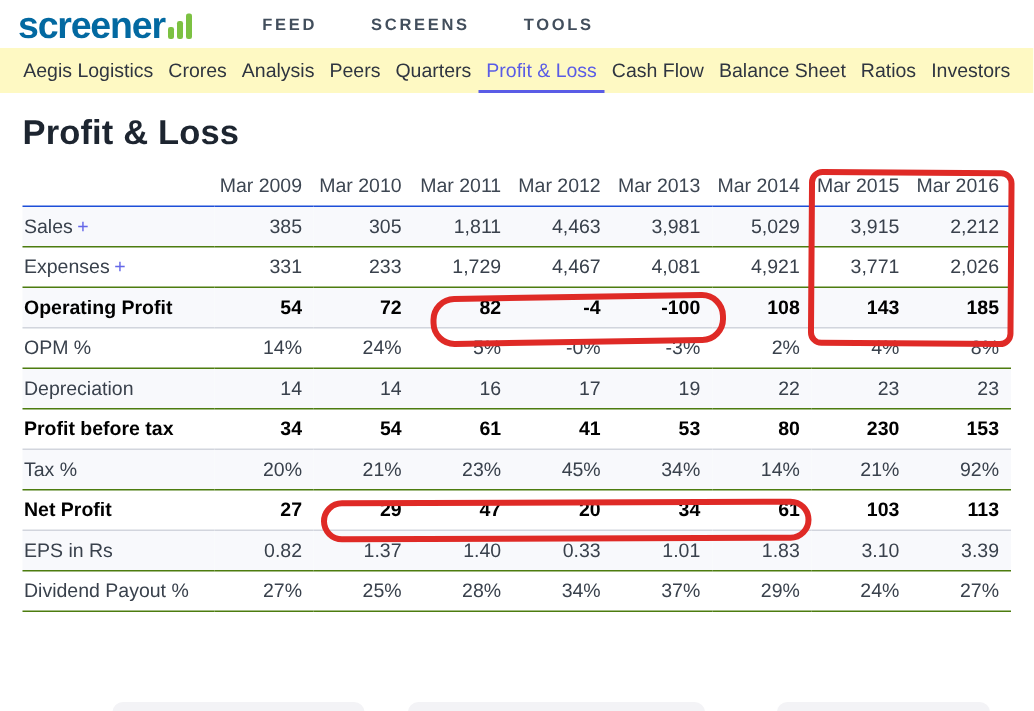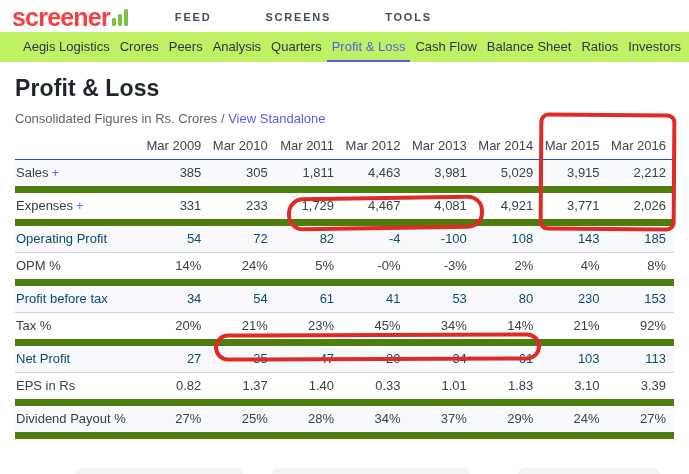--- a/index.html
+++ b/index.html
@@ -14,33 +14,33 @@
 
   
   .topnav {
     display: flex; align-items: center;
     height: 32px; padding: 2px 12px 0;
     background: #ffffff;
   }
   .logo {
     display: flex; align-items: flex-end;
     font-size: 25px; font-weight: 700; letter-spacing: -0.8px;
-    color: #ef4444; text-decoration: none; line-height: 24px;
+    color: #0369a1; text-decoration: none; line-height: 24px;
   }
   .logo svg { margin-left: 2px; margin-bottom: 3px; }
-  .topnav-links { display: flex; gap: 54px; margin-left: 46px; }
+  .topnav-links { display: flex; gap: 36px; margin-left: 46px; }
   .topnav-link {
     font-size: 11px; font-weight: 700; letter-spacing: 1.8px;
     color: #424e5c; text-decoration: none;
   }
 
   
   .subnav {
-    display: flex; align-items: stretch; justify-content: flex-end;
-    background: #bef264; height: 30px; padding: 0 3px;
+    display: flex; align-items: stretch; justify-content: center;
+    background: #fef9c3; height: 30px; padding: 0 3px;
   }
   .subnav-item {
     display: flex; align-items: center;
     font-size: 13px; color: #2f3540; text-decoration: none;
     padding: 0 5px; border-bottom: 2px solid transparent; margin-bottom: 0;
   }
   .subnav-item.active { color: #5a5ce6; border-bottom-color: #5a5ce6; }
 
   
   .content { padding: 9px 15px 0; }
@@ -52,24 +52,24 @@
   table { width: 100%; border-collapse: collapse; font-size: 13px; margin-top: 7px; }
   col.label-col { width: 128px; }
   col.data-col { width: 66.4px; }
   th, td {
     text-align: right; padding: 5px 8px 5px 0;
     line-height: 16px; white-space: nowrap; font-weight: 400;
   }
   th { color: #3d4652; }
   th:first-child, td:first-child { text-align: left; padding-left: 1px; }
   thead tr { border-bottom: 1px solid #1d4ed8; }
-  tbody tr { border-bottom: 7px solid #4d7c0f; }
+  tbody tr { border-bottom: 1px solid #4d7c0f; }
   tbody tr:nth-child(odd) { background: #f8f9fc; }
   tbody tr.strong { border-top: 1px solid #d2d5dd; border-bottom: 1px solid #d2d5dd; }
-  tbody tr.strong td { font-weight: 400; color: #0c4a6e; }
+  tbody tr.strong td { font-weight: 700; color: #000000; }
   td { color: #39414c; }
   td .plus { color: #6467e8; margin-left: 3px; }
 
   
   .marker {
     position: absolute; pointer-events: none; z-index: 6;
     border: 4px solid #df2a26;
   }
   #ann-columns {
     left: 539px; top: 113px; width: 137px; height: 118px;
@@ -108,36 +108,32 @@
   <div class="topnav-links" id="topnav-links">
       <a class="topnav-link" href="#">FEED</a>
       <a class="topnav-link" href="#">SCREENS</a>
       <a class="topnav-link" href="#">TOOLS</a>
     </div>
 </nav>
 
 <nav class="subnav" id="subnav">
     <a class="subnav-item" href="#">Aegis Logistics</a>
     <a class="subnav-item" href="#">Crores</a>
+    <a class="subnav-item" href="#">Analysis</a>
     <a class="subnav-item" href="#">Peers</a>
-    <a class="subnav-item" href="#">Analysis</a>
     <a class="subnav-item" href="#">Quarters</a>
     <a class="subnav-item active" href="#">Profit &amp; Loss</a>
     <a class="subnav-item" href="#">Cash Flow</a>
     <a class="subnav-item" href="#">Balance Sheet</a>
     <a class="subnav-item" href="#">Ratios</a>
     <a class="subnav-item" href="#">Investors</a>
   </nav>
 
 <main class="content">
   <h1>Profit &amp; Loss</h1>
-  <div class="subtitle">
-    <span>Consolidated Figures in Rs. Crores /</span>
-    <a href="#">View Standalone</a>
-  </div>
 
   <table>
     <colgroup id="cols">
         <col class="label-col">
         <col class="data-col">
         <col class="data-col">
         <col class="data-col">
         <col class="data-col">
         <col class="data-col">
         <col class="data-col">
@@ -195,20 +191,31 @@
           <td>OPM %</td>
           <td>14%</td>
           <td>24%</td>
           <td>5%</td>
           <td>-0%</td>
           <td>-3%</td>
           <td>2%</td>
           <td>4%</td>
           <td>8%</td>
         </tr>
+        <tr>
+          <td>Depreciation</td>
+          <td>14</td>
+          <td>14</td>
+          <td>16</td>
+          <td>17</td>
+          <td>19</td>
+          <td>22</td>
+          <td>23</td>
+          <td>23</td>
+        </tr>
         <tr class="strong">
           <td>Profit before tax</td>
           <td>34</td>
           <td>54</td>
           <td>61</td>
           <td>41</td>
           <td>53</td>
           <td>80</td>
           <td>230</td>
           <td>153</td>
@@ -220,21 +227,21 @@
           <td>23%</td>
           <td>45%</td>
           <td>34%</td>
           <td>14%</td>
           <td>21%</td>
           <td>92%</td>
         </tr>
         <tr class="strong">
           <td>Net Profit</td>
           <td>27</td>
-          <td>35</td>
+          <td>29</td>
           <td>47</td>
           <td>20</td>
           <td>34</td>
           <td>61</td>
           <td>103</td>
           <td>113</td>
         </tr>
         <tr>
           <td>EPS in Rs</td>
           <td>0.82</td>

